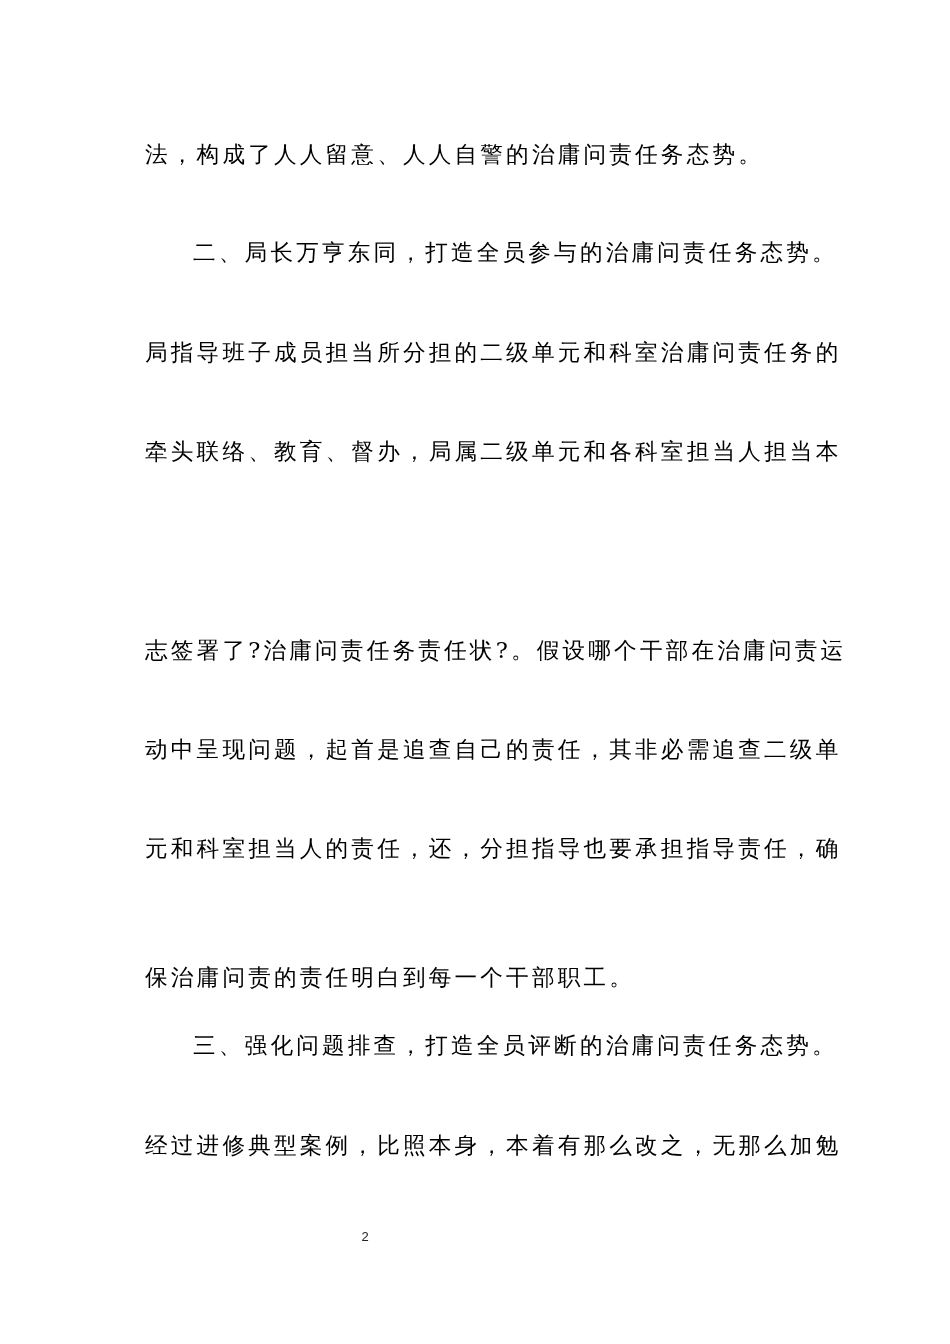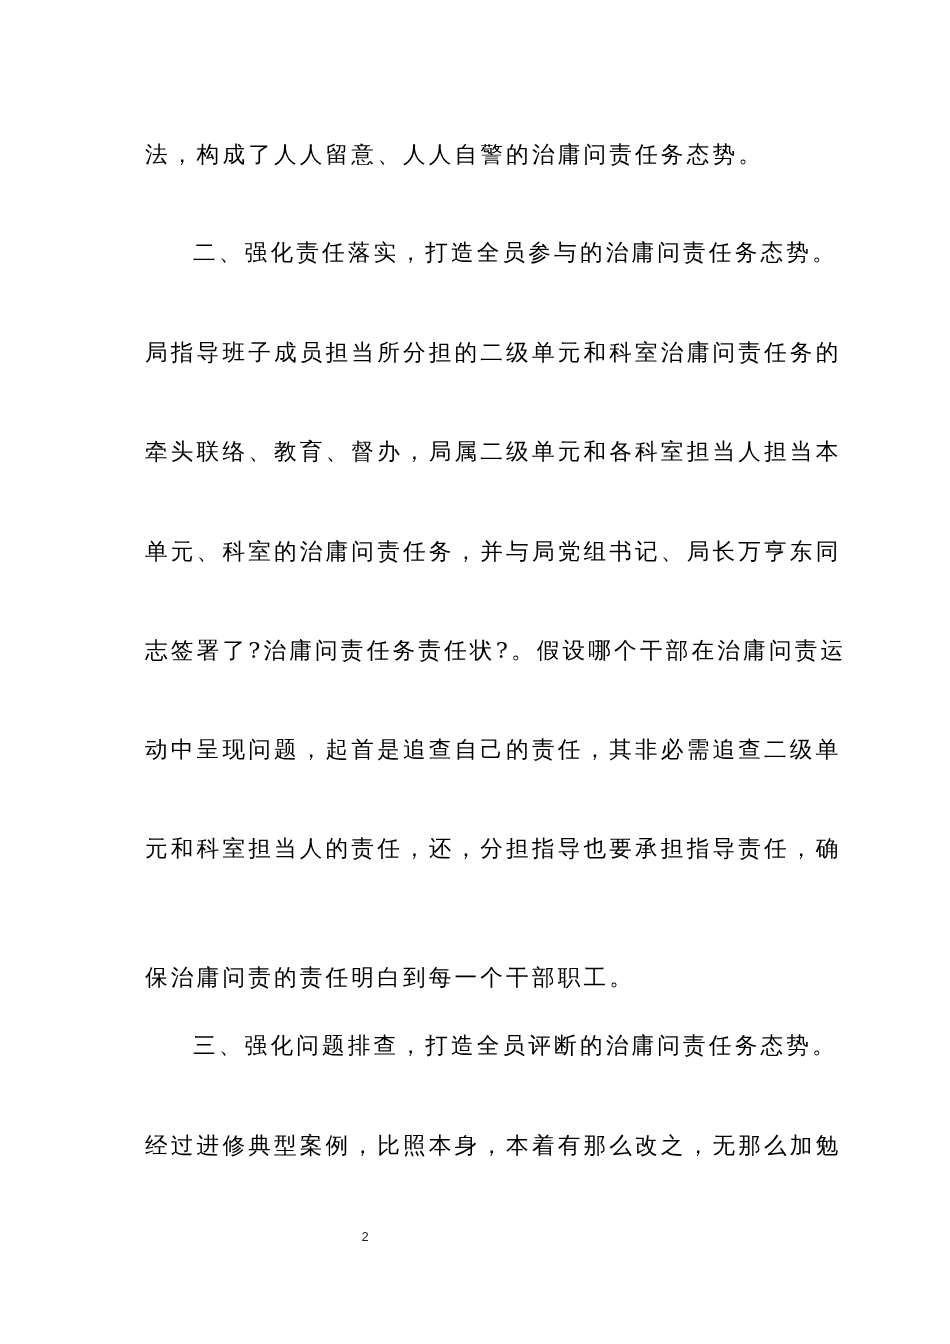--- a/index.html
+++ b/index.html
@@ -49,27 +49,26 @@
       color: #222222;
     }
   </style>
 </head>
 <body>
 
 <div class="page">
 
   <div class="line" style="top:139px;">法，构成了人人留意、人人自警的治庸问责任务态势。</div>
 
-  <div class="line indent" style="top:237px;">二、强化责任落实，打造全员参与的治庸问责任务态势。</div>
+  <div class="line indent" style="top:237px;">二、局长万亨东同，打造全员参与的治庸问责任务态势。</div>
 
   <div class="line" style="top:436px;">牵头联络、教育、督办，局属二级单元和各科室担当人担当本</div>
 
   <div class="line" style="top:337px;">局指导班子成员担当所分担的二级单元和科室治庸问责任务的</div>
 
-  <div class="line" style="top:536px;">单元、科室的治庸问责任务，并与局党组书记、局长万亨东同</div>
 
   <div class="line" style="top:635px;">志签署了?治庸问责任务责任状?。假设哪个干部在治庸问责运</div>
 
   <div class="line" style="top:734px;">动中呈现问题，起首是追查自己的责任，其非必需追查二级单</div>
 
   <div class="line" style="top:833px;">元和科室担当人的责任，还，分担指导也要承担指导责任，确</div>
 
   <div class="line" style="top:964px;font-family:Liberation Mono, monospace;">保治庸问责的责任明白到每一个干部职工。</div>
 
   <div class="line indent" style="top:1031px;font-family:Liberation Serif, serif;">三、强化问题排查，打造全员评断的治庸问责任务态势。</div>

